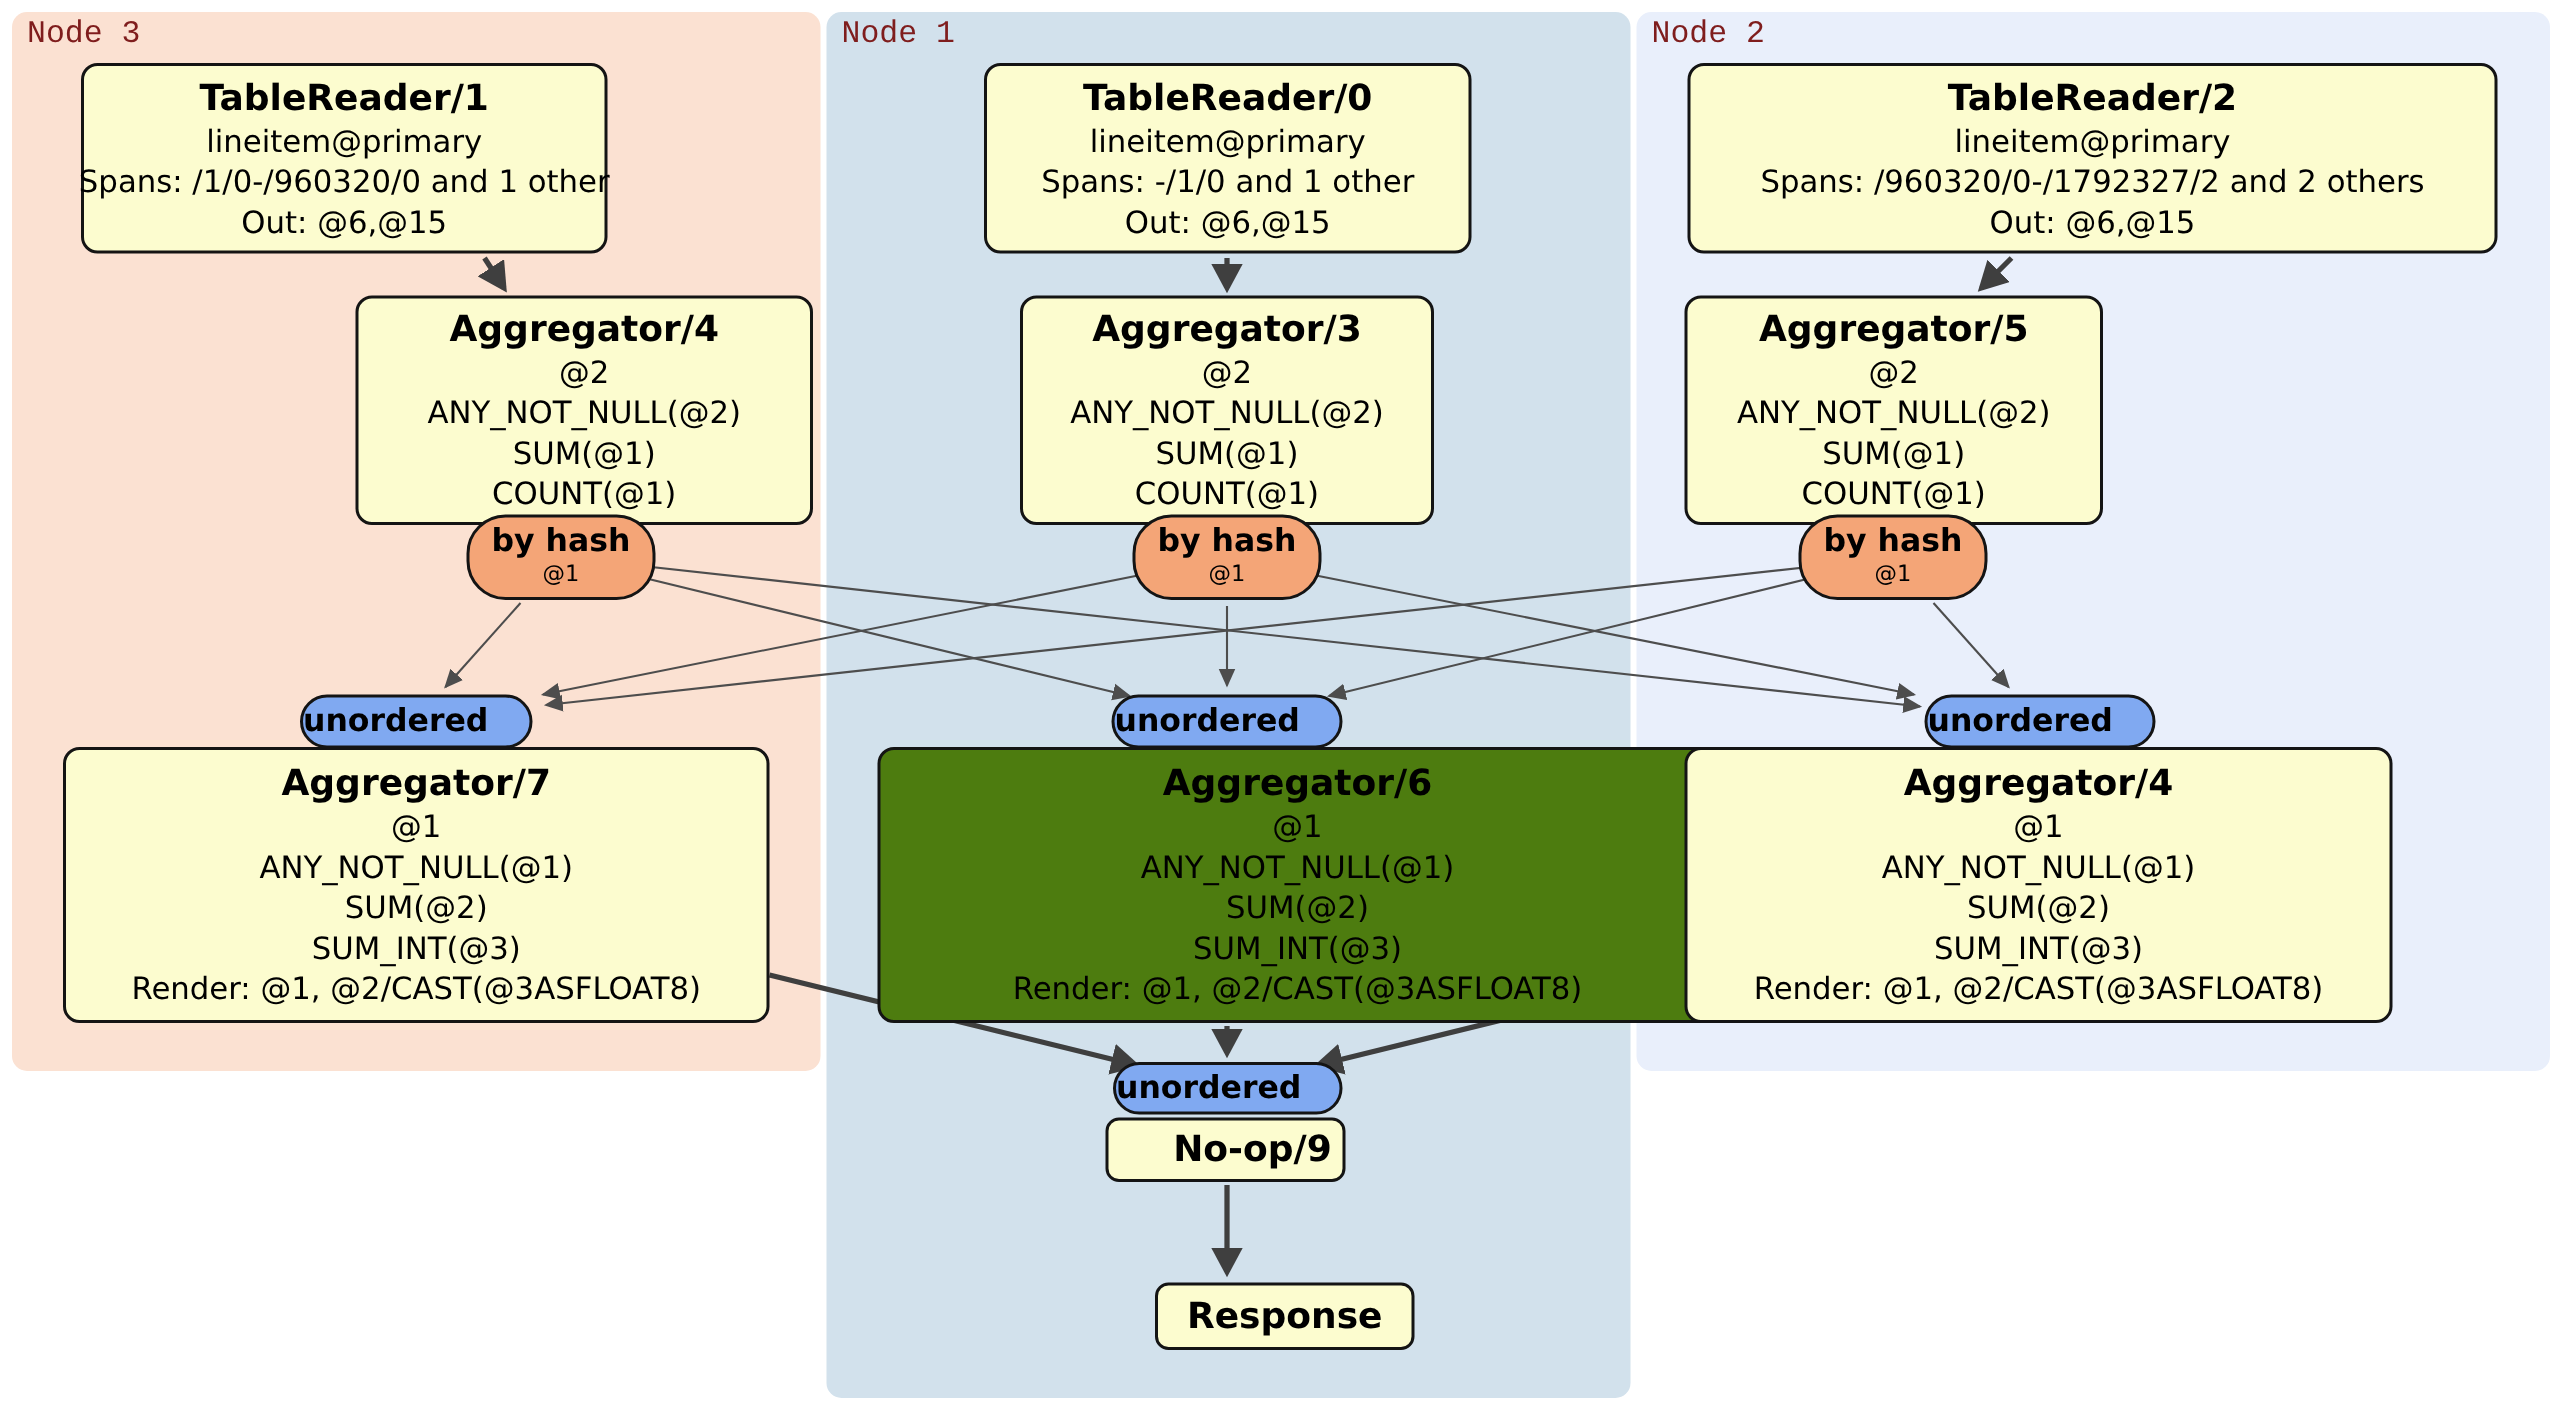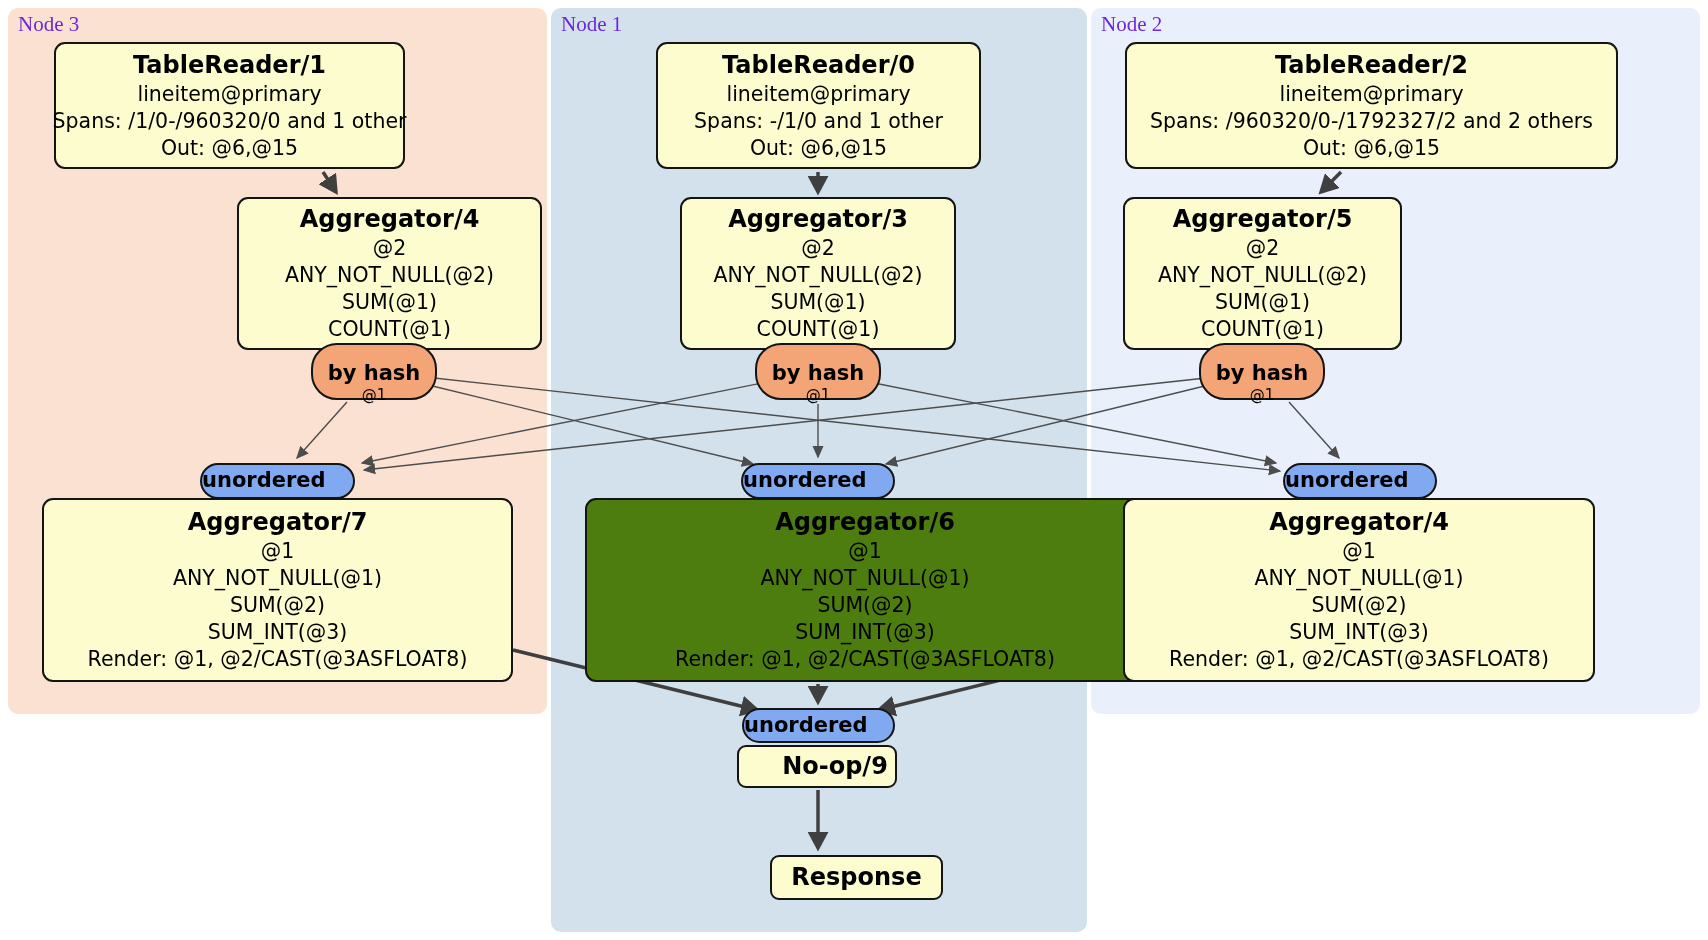--- a/index.html
+++ b/index.html
@@ -1,28 +1,28 @@
 <!DOCTYPE html>
 <html><head>
 <meta charset="utf-8">
 <style>
   html,body{margin:0;padding:0;background:#ffffff;}
   #canvas{position:relative;width:1708px;height:940px;background:#ffffff;overflow:hidden;
           font-family:"DejaVu Sans",sans-serif;color:#000;}
   .region{position:absolute;border-radius:10px;}
-  .region-label{position:absolute;top:4px;left:10px;font-family:Liberation Serif, serif;
-          font-size:21px;color:#6d28d9;white-space:nowrap;}
+  .region-label{position:absolute;top:4px;left:10px;font-family:Liberation Mono, monospace;
+          font-size:21px;color:#7f1d1d;white-space:nowrap;}
   #edges{position:absolute;left:0;top:0;z-index:2;}
   .pbox{position:absolute;z-index:3;background:#fcfccf;border:2px solid #141414;border-radius:11px;
         box-sizing:border-box;display:flex;flex-direction:column;justify-content:center;
         align-items:center;text-align:center;padding:2px 4px;}
   .pbox .title{font-weight:bold;font-size:24px;line-height:31px;white-space:nowrap;}
   .pbox .line{font-size:20.5px;line-height:27px;white-space:nowrap;}
   .router{position:absolute;z-index:4;background:#f4a577;border:2px solid #141414;border-radius:26px;
-        box-sizing:border-box;text-align:center;padding-top:16px;}
+        box-sizing:border-box;text-align:center;padding-top:3px;}
   .router .rlabel{font-weight:bold;font-size:21px;line-height:25px;}
   .router .rsub{font-size:15px;line-height:19px;}
   .sync{position:absolute;z-index:4;background:#80a9f1;border:2px solid #141414;border-radius:19px;
         box-sizing:border-box;font-weight:bold;font-size:21px;line-height:31px;}
 </style>
 </head>
 <body>
 
 <div id="canvas">
 
@@ -74,21 +74,21 @@
     <div class="line">lineitem@primary</div>
     <div class="line">Spans: /1/0-/960320/0 and 1 other</div>
     <div class="line">Out: @6,@15</div>
   </div>
   <div class="pbox" style="left: 656px; top: 42px; width: 325px; height: 127px; background: rgb(252, 252, 207);">
     <div class="title">TableReader/0</div>
     <div class="line">lineitem@primary</div>
     <div class="line">Spans: -/1/0 and 1 other</div>
     <div class="line">Out: @6,@15</div>
   </div>
-  <div class="pbox" style="left: 1125px; top: 42px; width: 493px; height: 127px; background: rgb(252, 252, 207);">
+  <div class="pbox" style="left: 1125px; top: 42px; width: 540px; height: 127px; background: rgb(252, 252, 207);">
     <div class="title">TableReader/2</div>
     <div class="line">lineitem@primary</div>
     <div class="line">Spans: /960320/0-/1792327/2 and 2 others</div>
     <div class="line">Out: @6,@15</div>
   </div>
 
   <div class="pbox" style="left: 237px; top: 197px; width: 305px; height: 153px; background: rgb(252, 252, 207);">
     <div class="title">Aggregator/4</div>
     <div class="line">@2</div>
     <div class="line">ANY_NOT_NULL(@2)</div>

